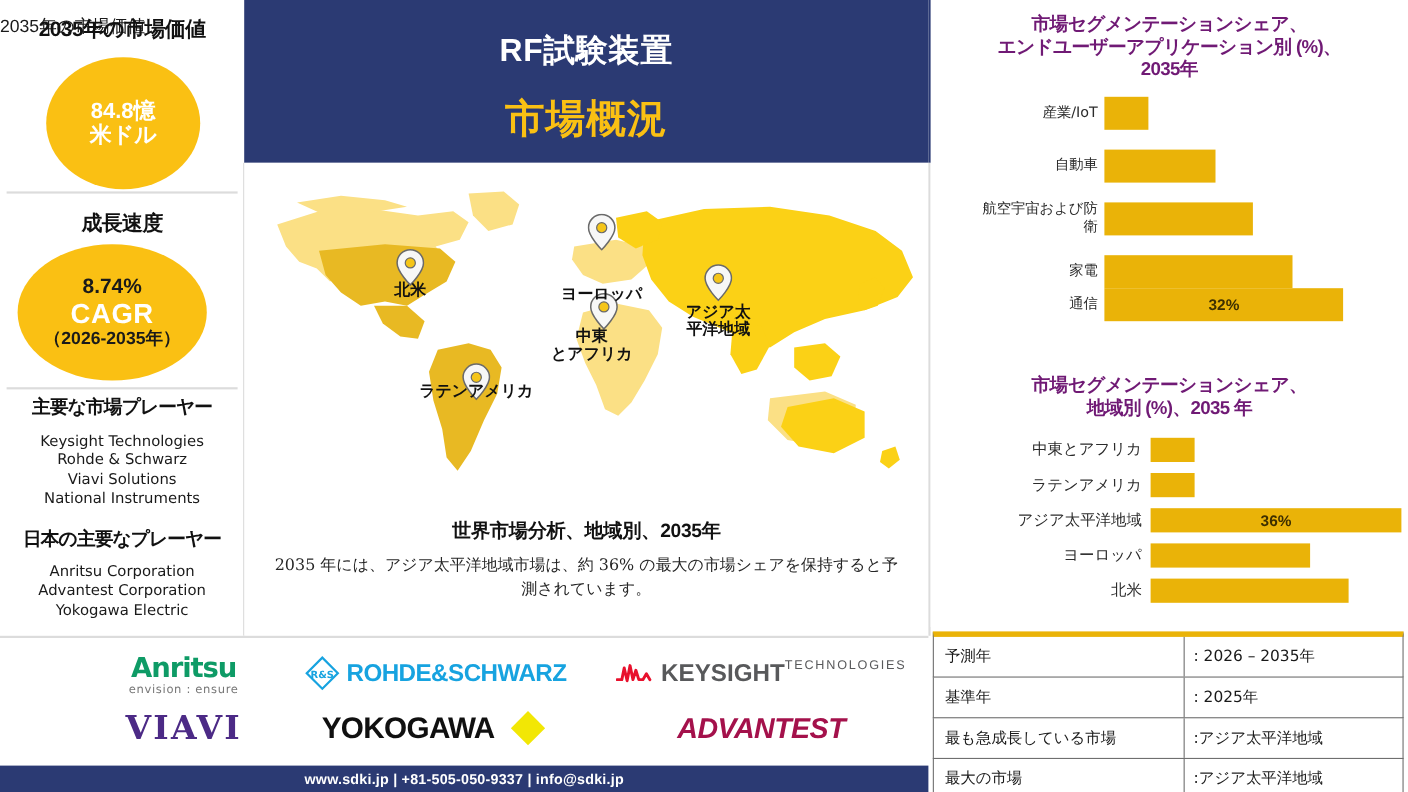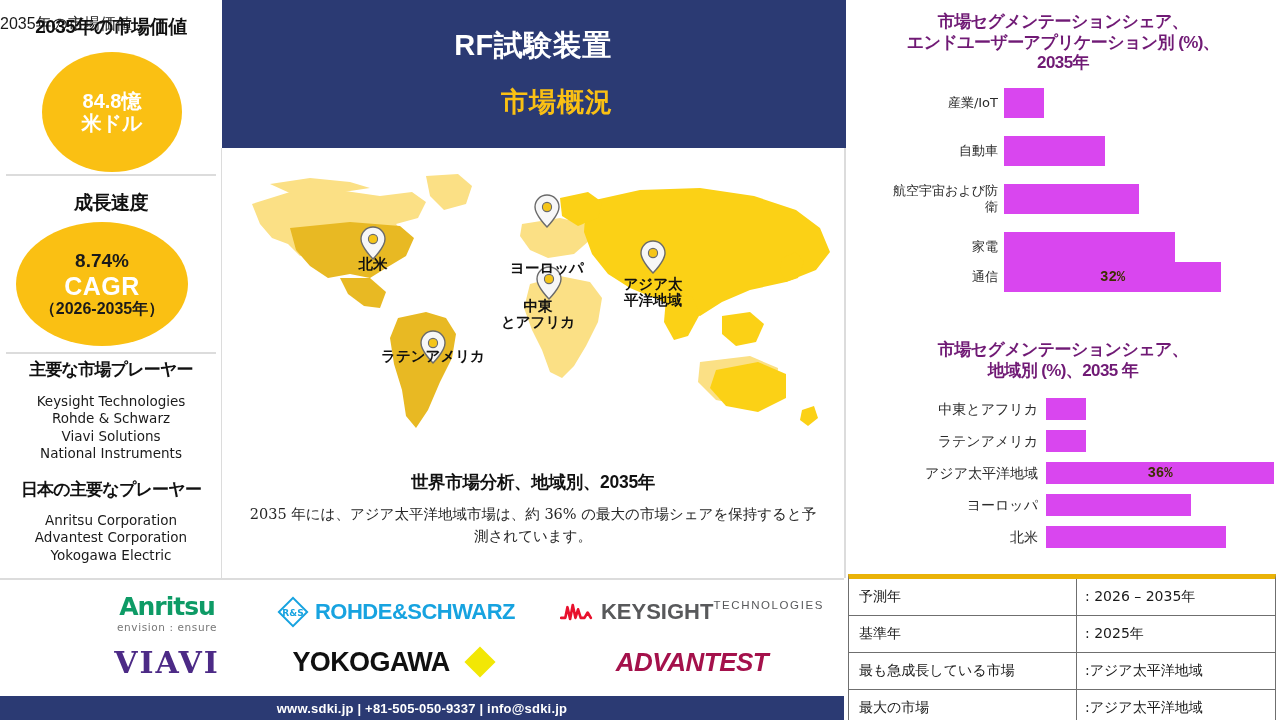--- a/index.html
+++ b/index.html
@@ -44,21 +44,21 @@
   }
 
   
   #header-band{left:222px;top:0;width:622px;height:148px;background:#2B3A73;}
   #header-title{
     position:absolute;left:0;top:26px;width:622px;text-align:center;
     color:#ffffff;font-size:29px;font-weight:bold;letter-spacing:0.5px;
   }
   #header-sub{
     position:absolute;left:0;top:84px;width:622px;text-align:center;
-    color:#FAC013;font-size:27px;font-weight:bold;letter-spacing:1px;padding-left:24px;
+    color:#FAC013;font-size:36px;font-weight:bold;letter-spacing:1px;
   }
 
   
   #map-panel{left:222px;top:148px;width:622px;height:430px;background:#fff;}
   #map-svg{position:absolute;left:8px;top:18px;}
   .map-pin{position:absolute;}
   .map-label{
     position:absolute;text-align:center;font-size:14.5px;font-weight:bold;
     color:#111;line-height:1.12;white-space:nowrap;
   }
@@ -77,21 +77,21 @@
   .chart-title{
     text-align:center;font-size:17px;font-weight:bold;color:#701a75;
     line-height:1.22;letter-spacing:-0.6px;
   }
   .bar-row{position:relative;display:flex;align-items:center;}
   .bar-label{
     text-align:right;font-size:13px;color:#2b2b2b;line-height:1.2;
     font-family:"DejaVu Sans",sans-serif;
   }
   .bar-track{position:relative;flex:1;}
-  .bar-fill{background:#d946ef;height:100%;position:relative;font-family:Liberation Mono, monospace;}
+  .bar-fill{background:#eab308;height:100%;position:relative;}
   .bar-value{
     position:absolute;left:0;top:0;width:100%;height:100%;
     display:flex;align-items:center;justify-content:center;
     font-size:14px;font-weight:bold;color:#3d2f00;
   }
 
   
   .right-vsep{position:absolute;left:844px;top:148px;width:2px;height:430px;background:#dcdcdc;}
   .right-top-navy{position:absolute;left:844px;top:0;width:3px;height:148px;background:#2B3A73;}
 

